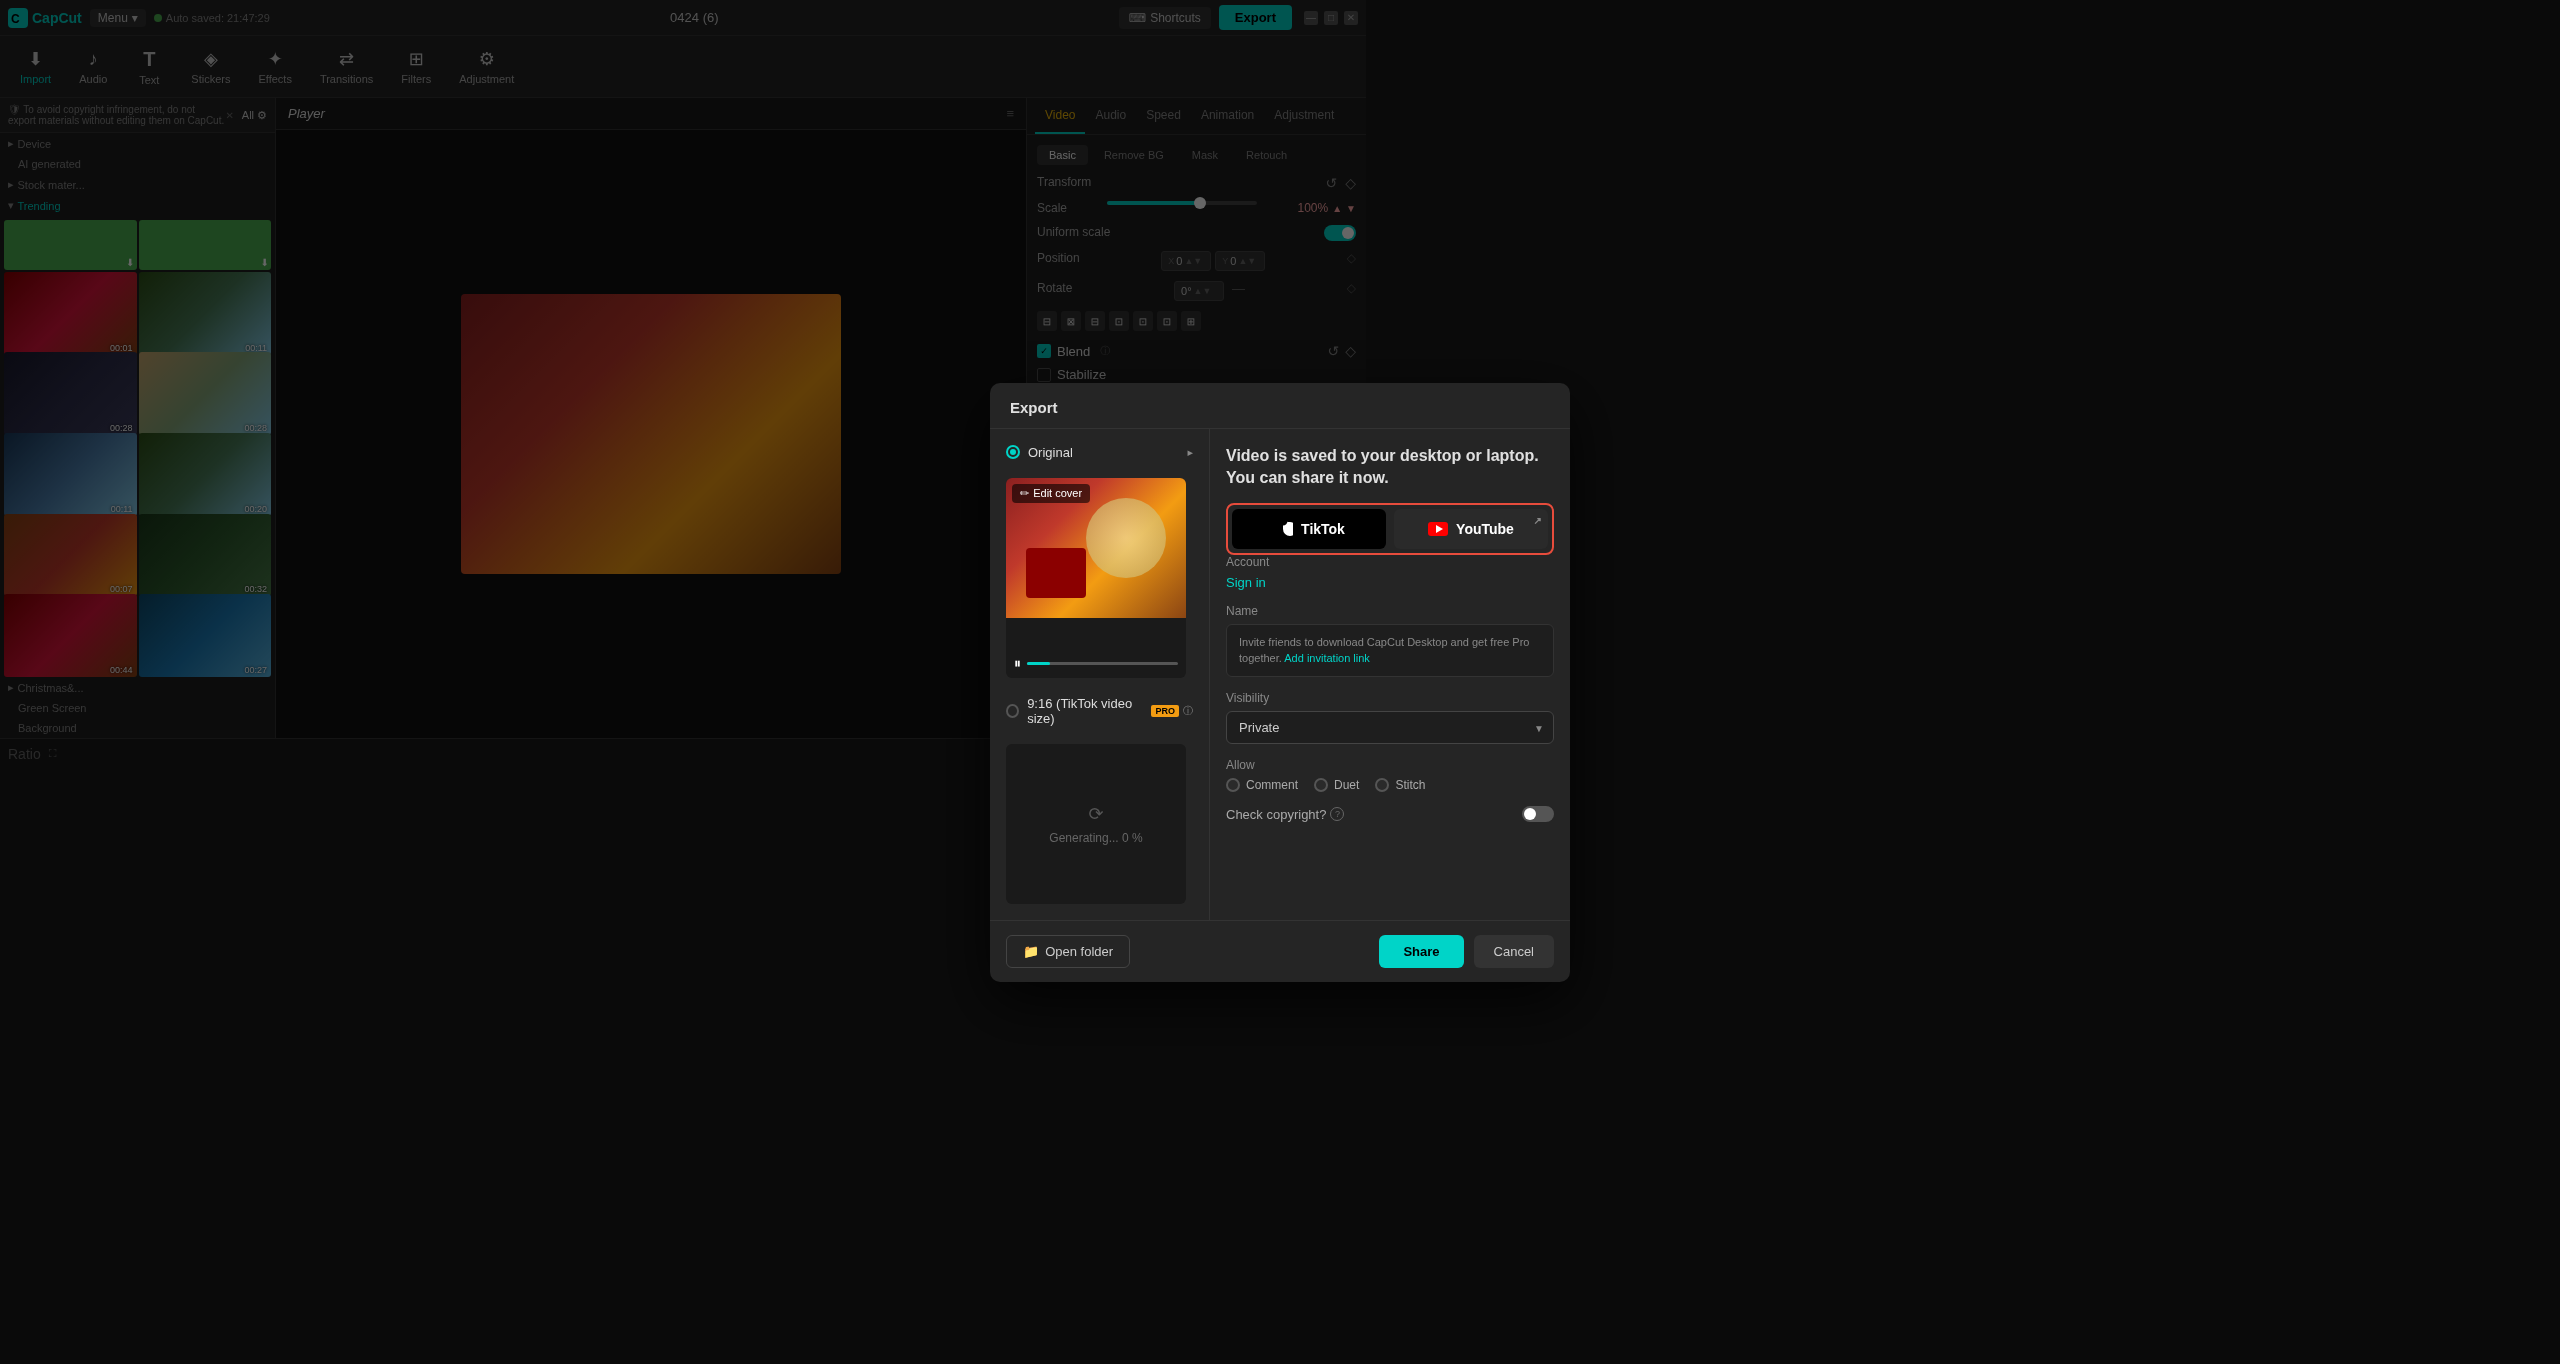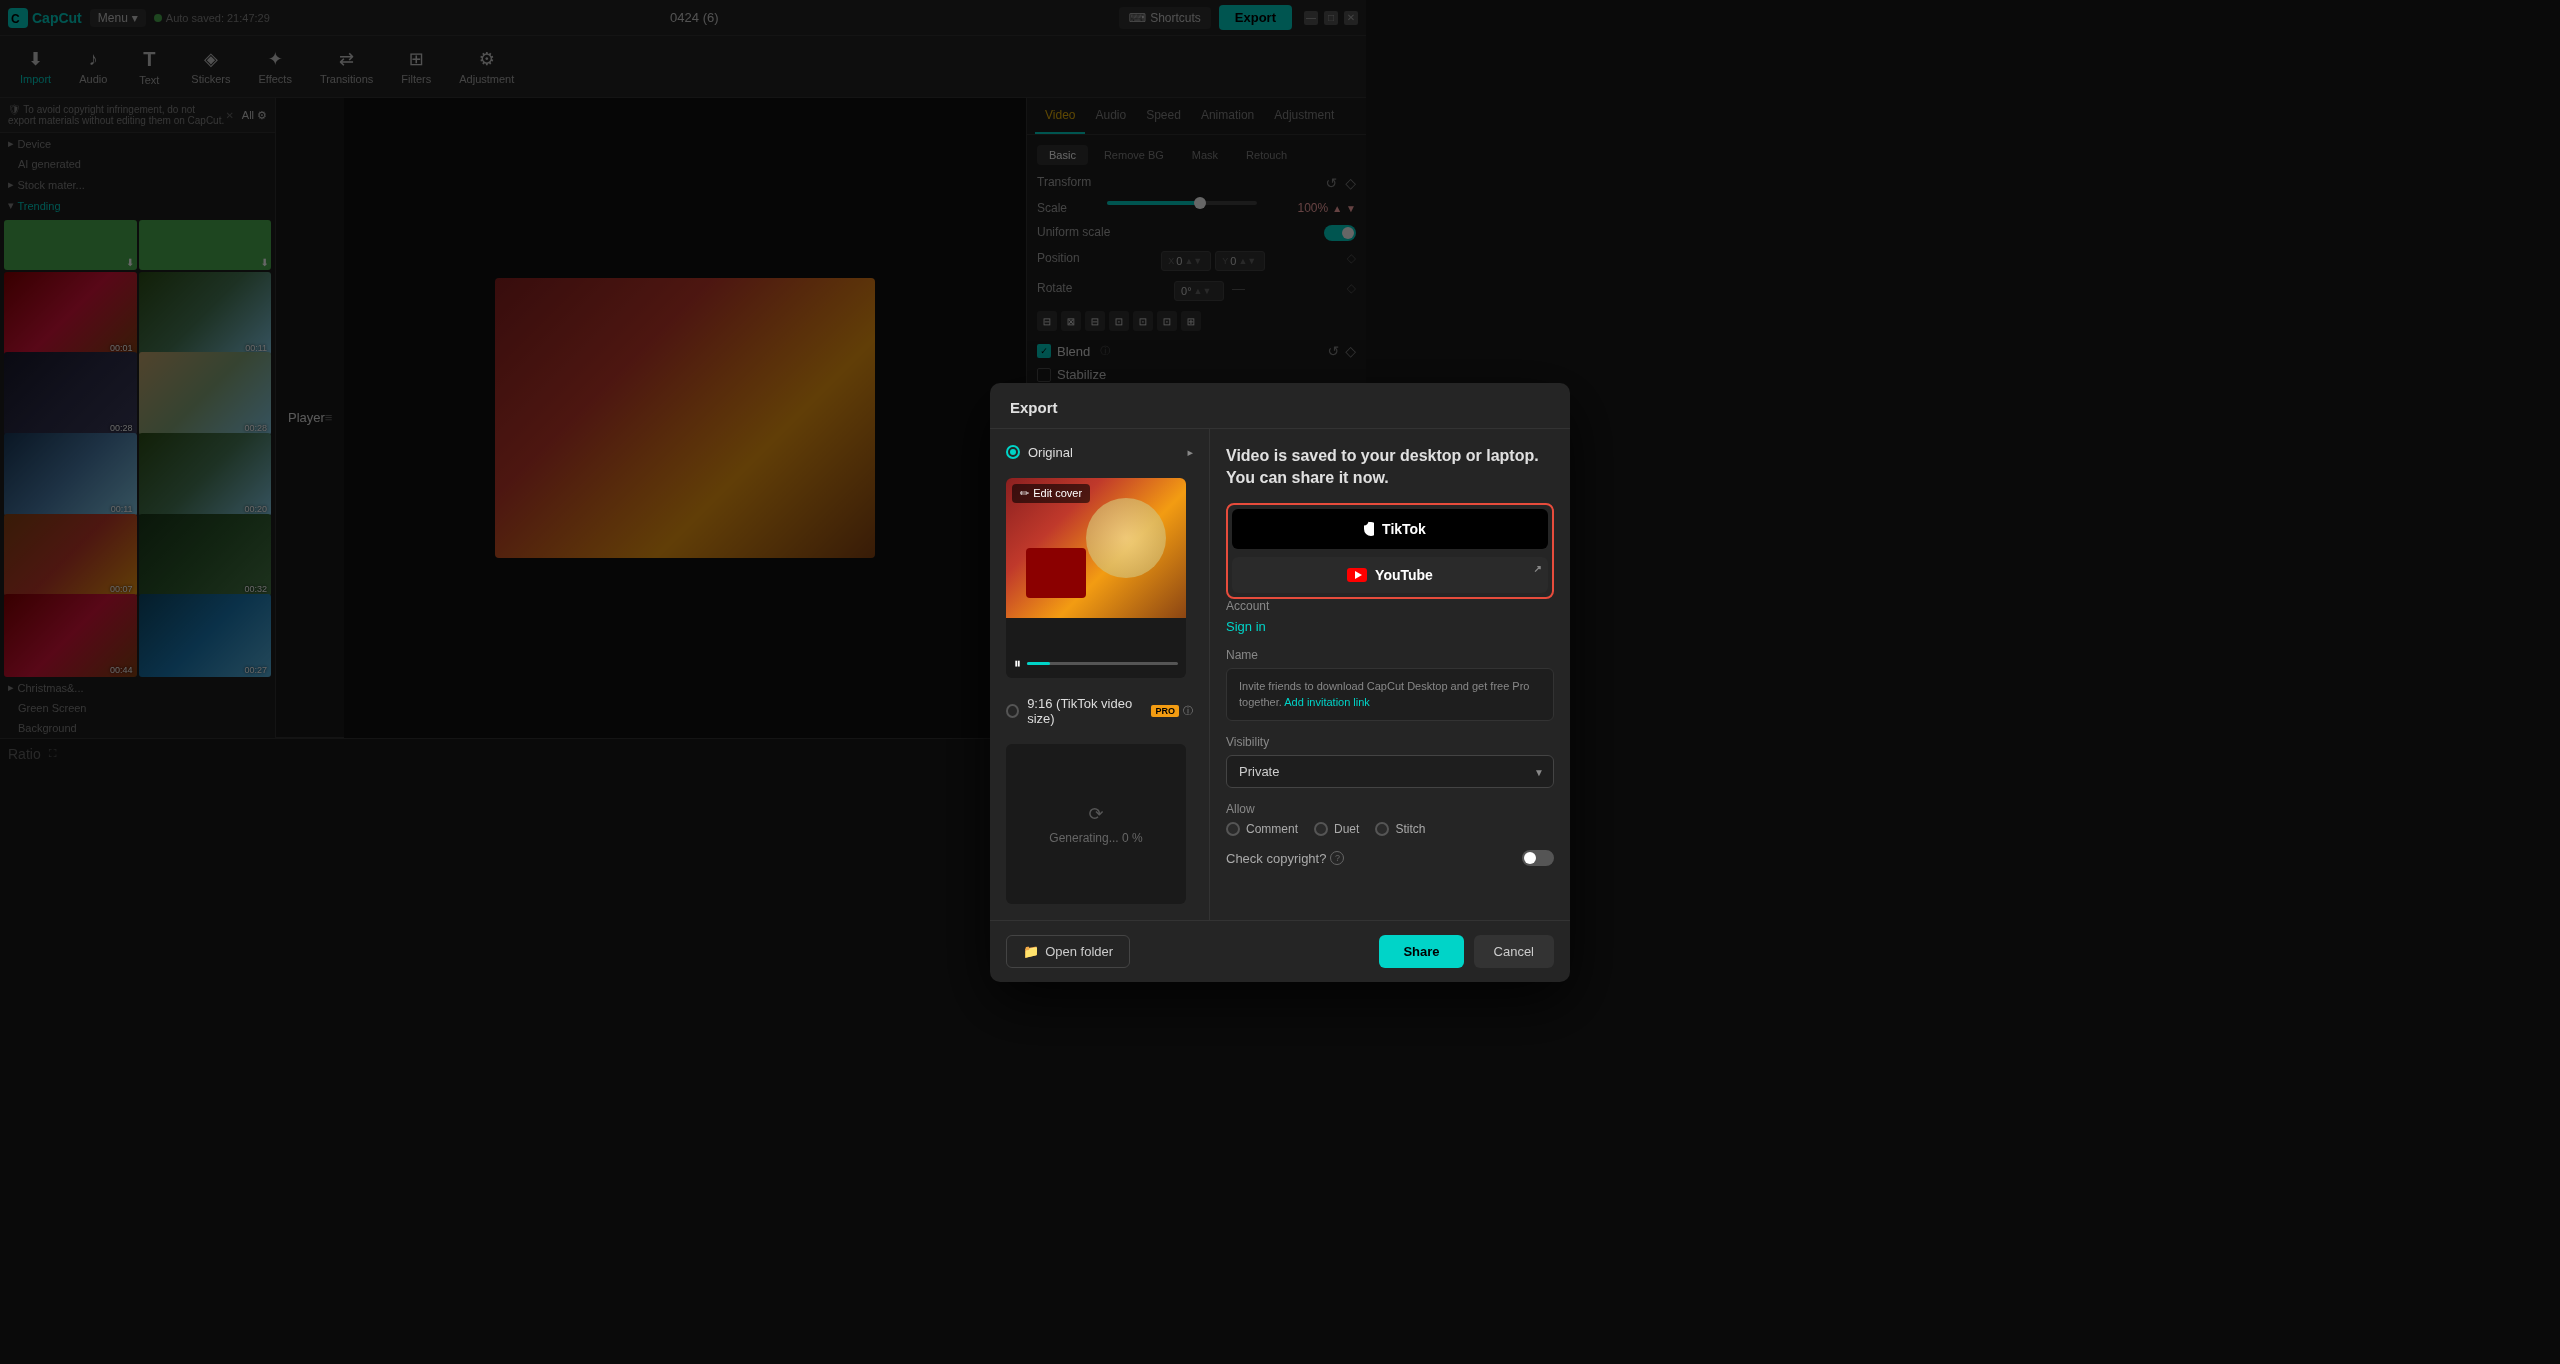--- a/index.html
+++ b/index.html
@@ -196,20 +196,22 @@
       display: flex;
       align-items: center;
       gap: 4px;
     }
 
     
     .player-area {
       flex: 1;
       background: #1a1a1a;
       display: flex;
+      flex-direction: column;
+      font-style: italic;
     }
     .player-header {
       display: flex;
       align-items: center;
       justify-content: space-between;
       padding: 8px 12px;
       border-bottom: 1px solid #333;
     }
     .player-canvas {
       flex: 1;
@@ -617,21 +619,20 @@
       margin-bottom: 14px;
       line-height: 1.4;
     }
     .platform-buttons {
       display: flex;
       gap: 8px;
       margin-bottom: 0;
       border: 2px solid #e74c3c;
       border-radius: 8px;
       padding: 4px;
-      flex-direction: column;
     }
     .platform-btn {
       flex: 1;
       padding: 10px;
       border-radius: 6px;
       border: none;
       cursor: pointer;
       display: flex;
       align-items: center;
       justify-content: center;

